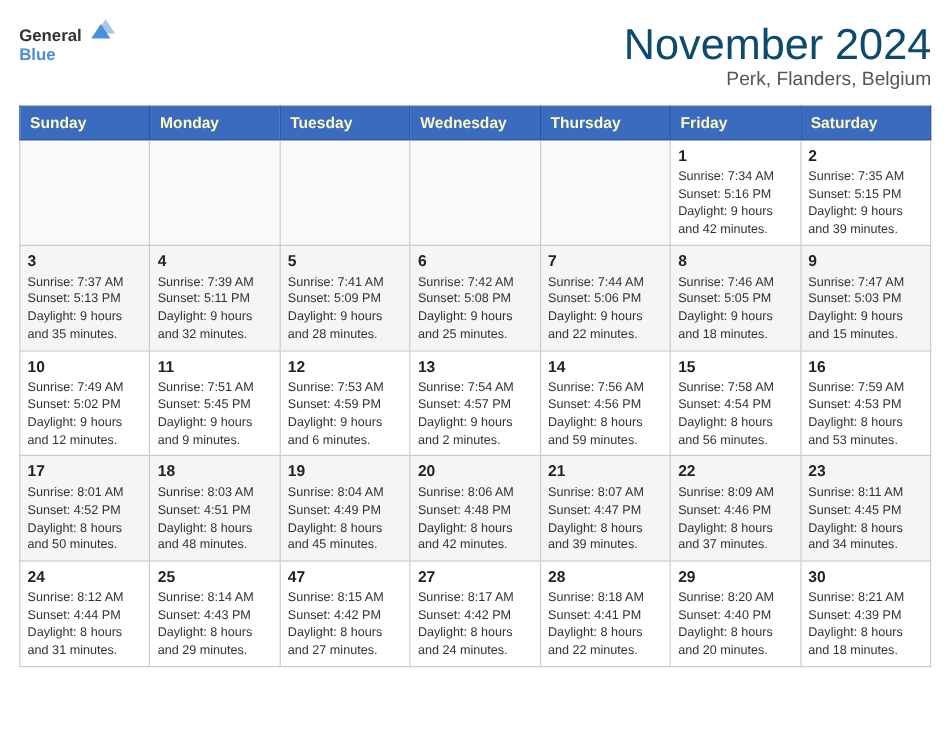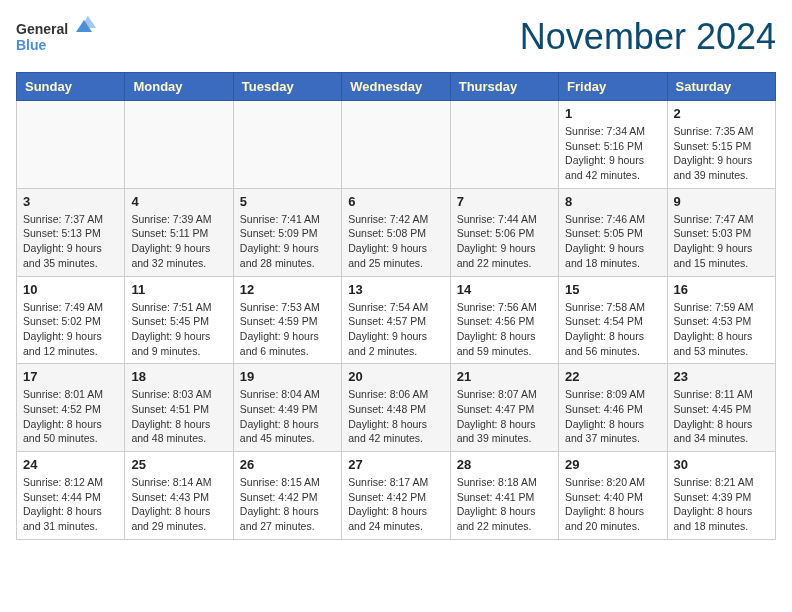--- a/index.html
+++ b/index.html
@@ -84,20 +84,21 @@
   <div class="logo">
 <svg viewBox="0 0 80 44" xmlns="http://www.w3.org/2000/svg" width="80" height="44">
   <text x="0" y="18" font-size="14" font-weight="bold" fill="#333" font-family="Arial">General</text>
   <text x="0" y="34" font-size="14" font-weight="bold" fill="#4a90d9" font-family="Arial">Blue</text>
   <polygon points="68,4 76,16 60,16" fill="#4a90d9"></polygon>
   <polygon points="72,0 80,12 64,12" fill="#4a90d9" opacity="0.5"></polygon>
 </svg>
     </div>
   <div class="title-block">
     <div class="month-title">November 2024</div>
+    <div class="location">Perk, Flanders, Belgium</div>
   </div>
 </div>
 
 <table>
   <thead>
     <tr>
       <th>Sunday</th>
       <th>Monday</th>
       <th>Tuesday</th>
       <th>Wednesday</th>
@@ -290,21 +291,21 @@
 and 31 minutes.</div>
         </td>
         <td>
           <div class="day-num">25</div>
           <div class="day-info" style="white-space: pre-line;">Sunrise: 8:14 AM
 Sunset: 4:43 PM
 Daylight: 8 hours
 and 29 minutes.</div>
         </td>
         <td>
-          <div class="day-num">26</div>
+          <div class="day-num">47</div>
           <div class="day-info" style="white-space: pre-line;">Sunrise: 8:15 AM
 Sunset: 4:42 PM
 Daylight: 8 hours
 and 27 minutes.</div>
         </td>
         <td>
           <div class="day-num">27</div>
           <div class="day-info" style="white-space: pre-line;">Sunrise: 8:17 AM
 Sunset: 4:42 PM
 Daylight: 8 hours

